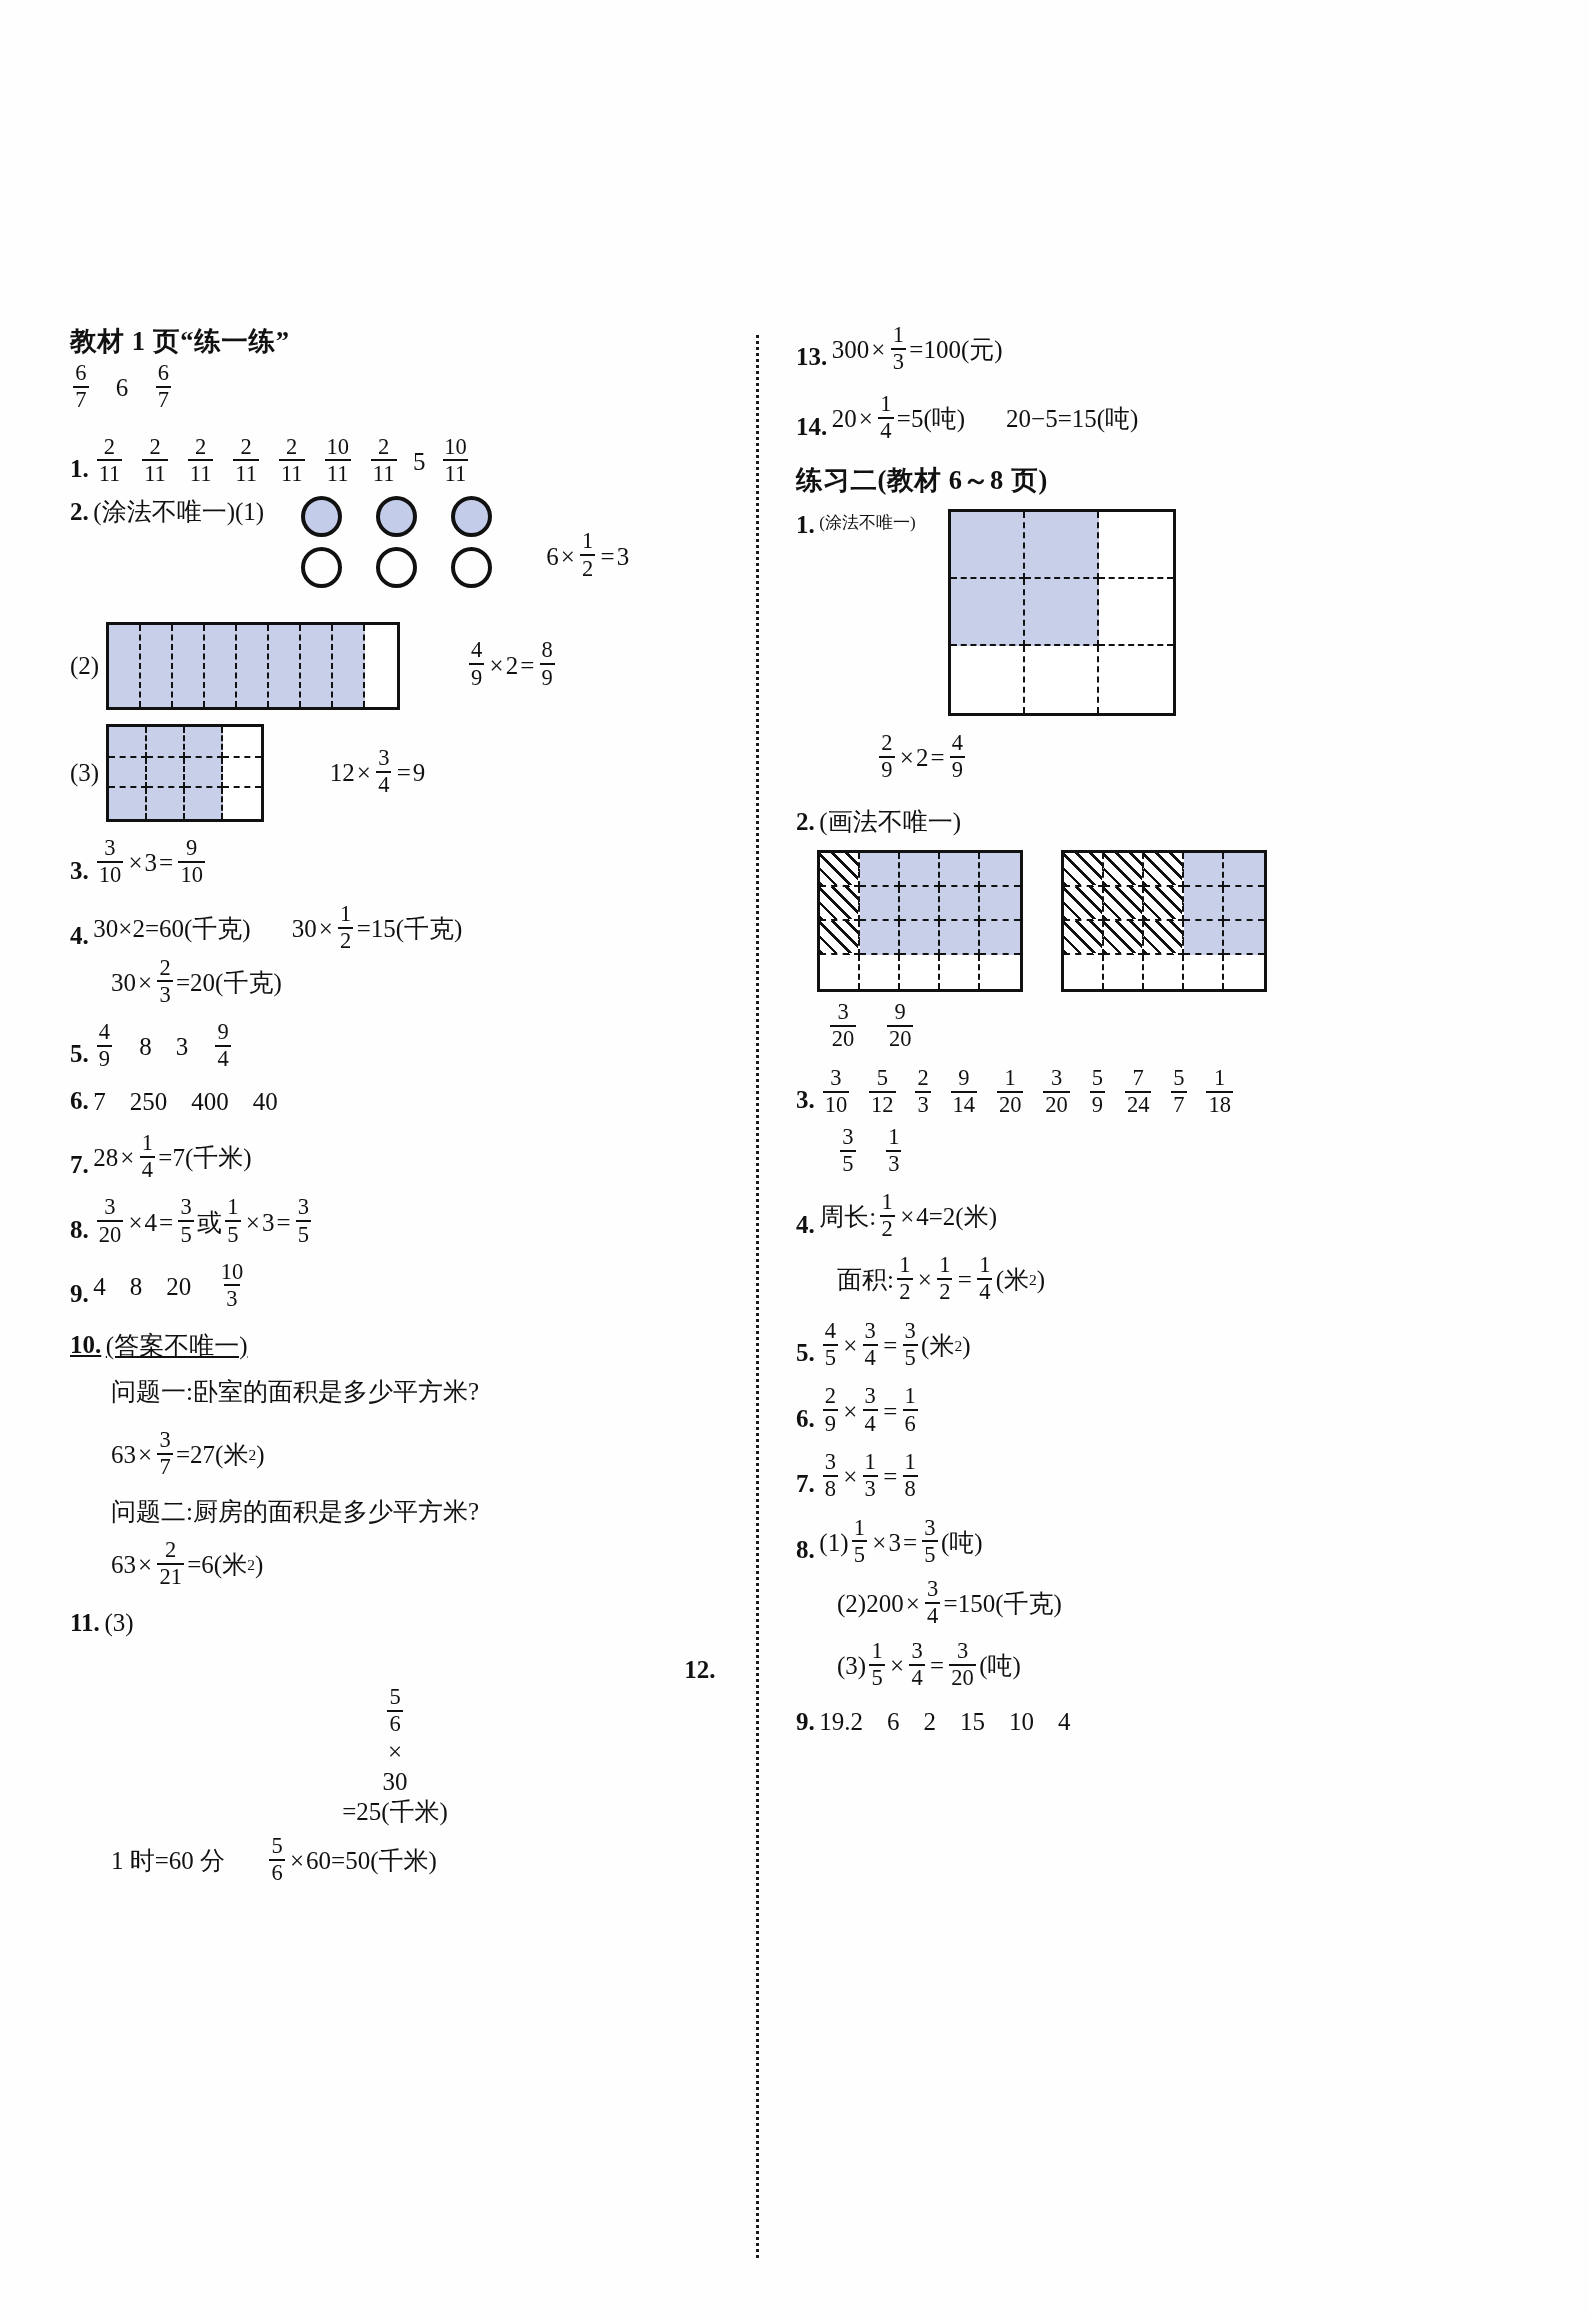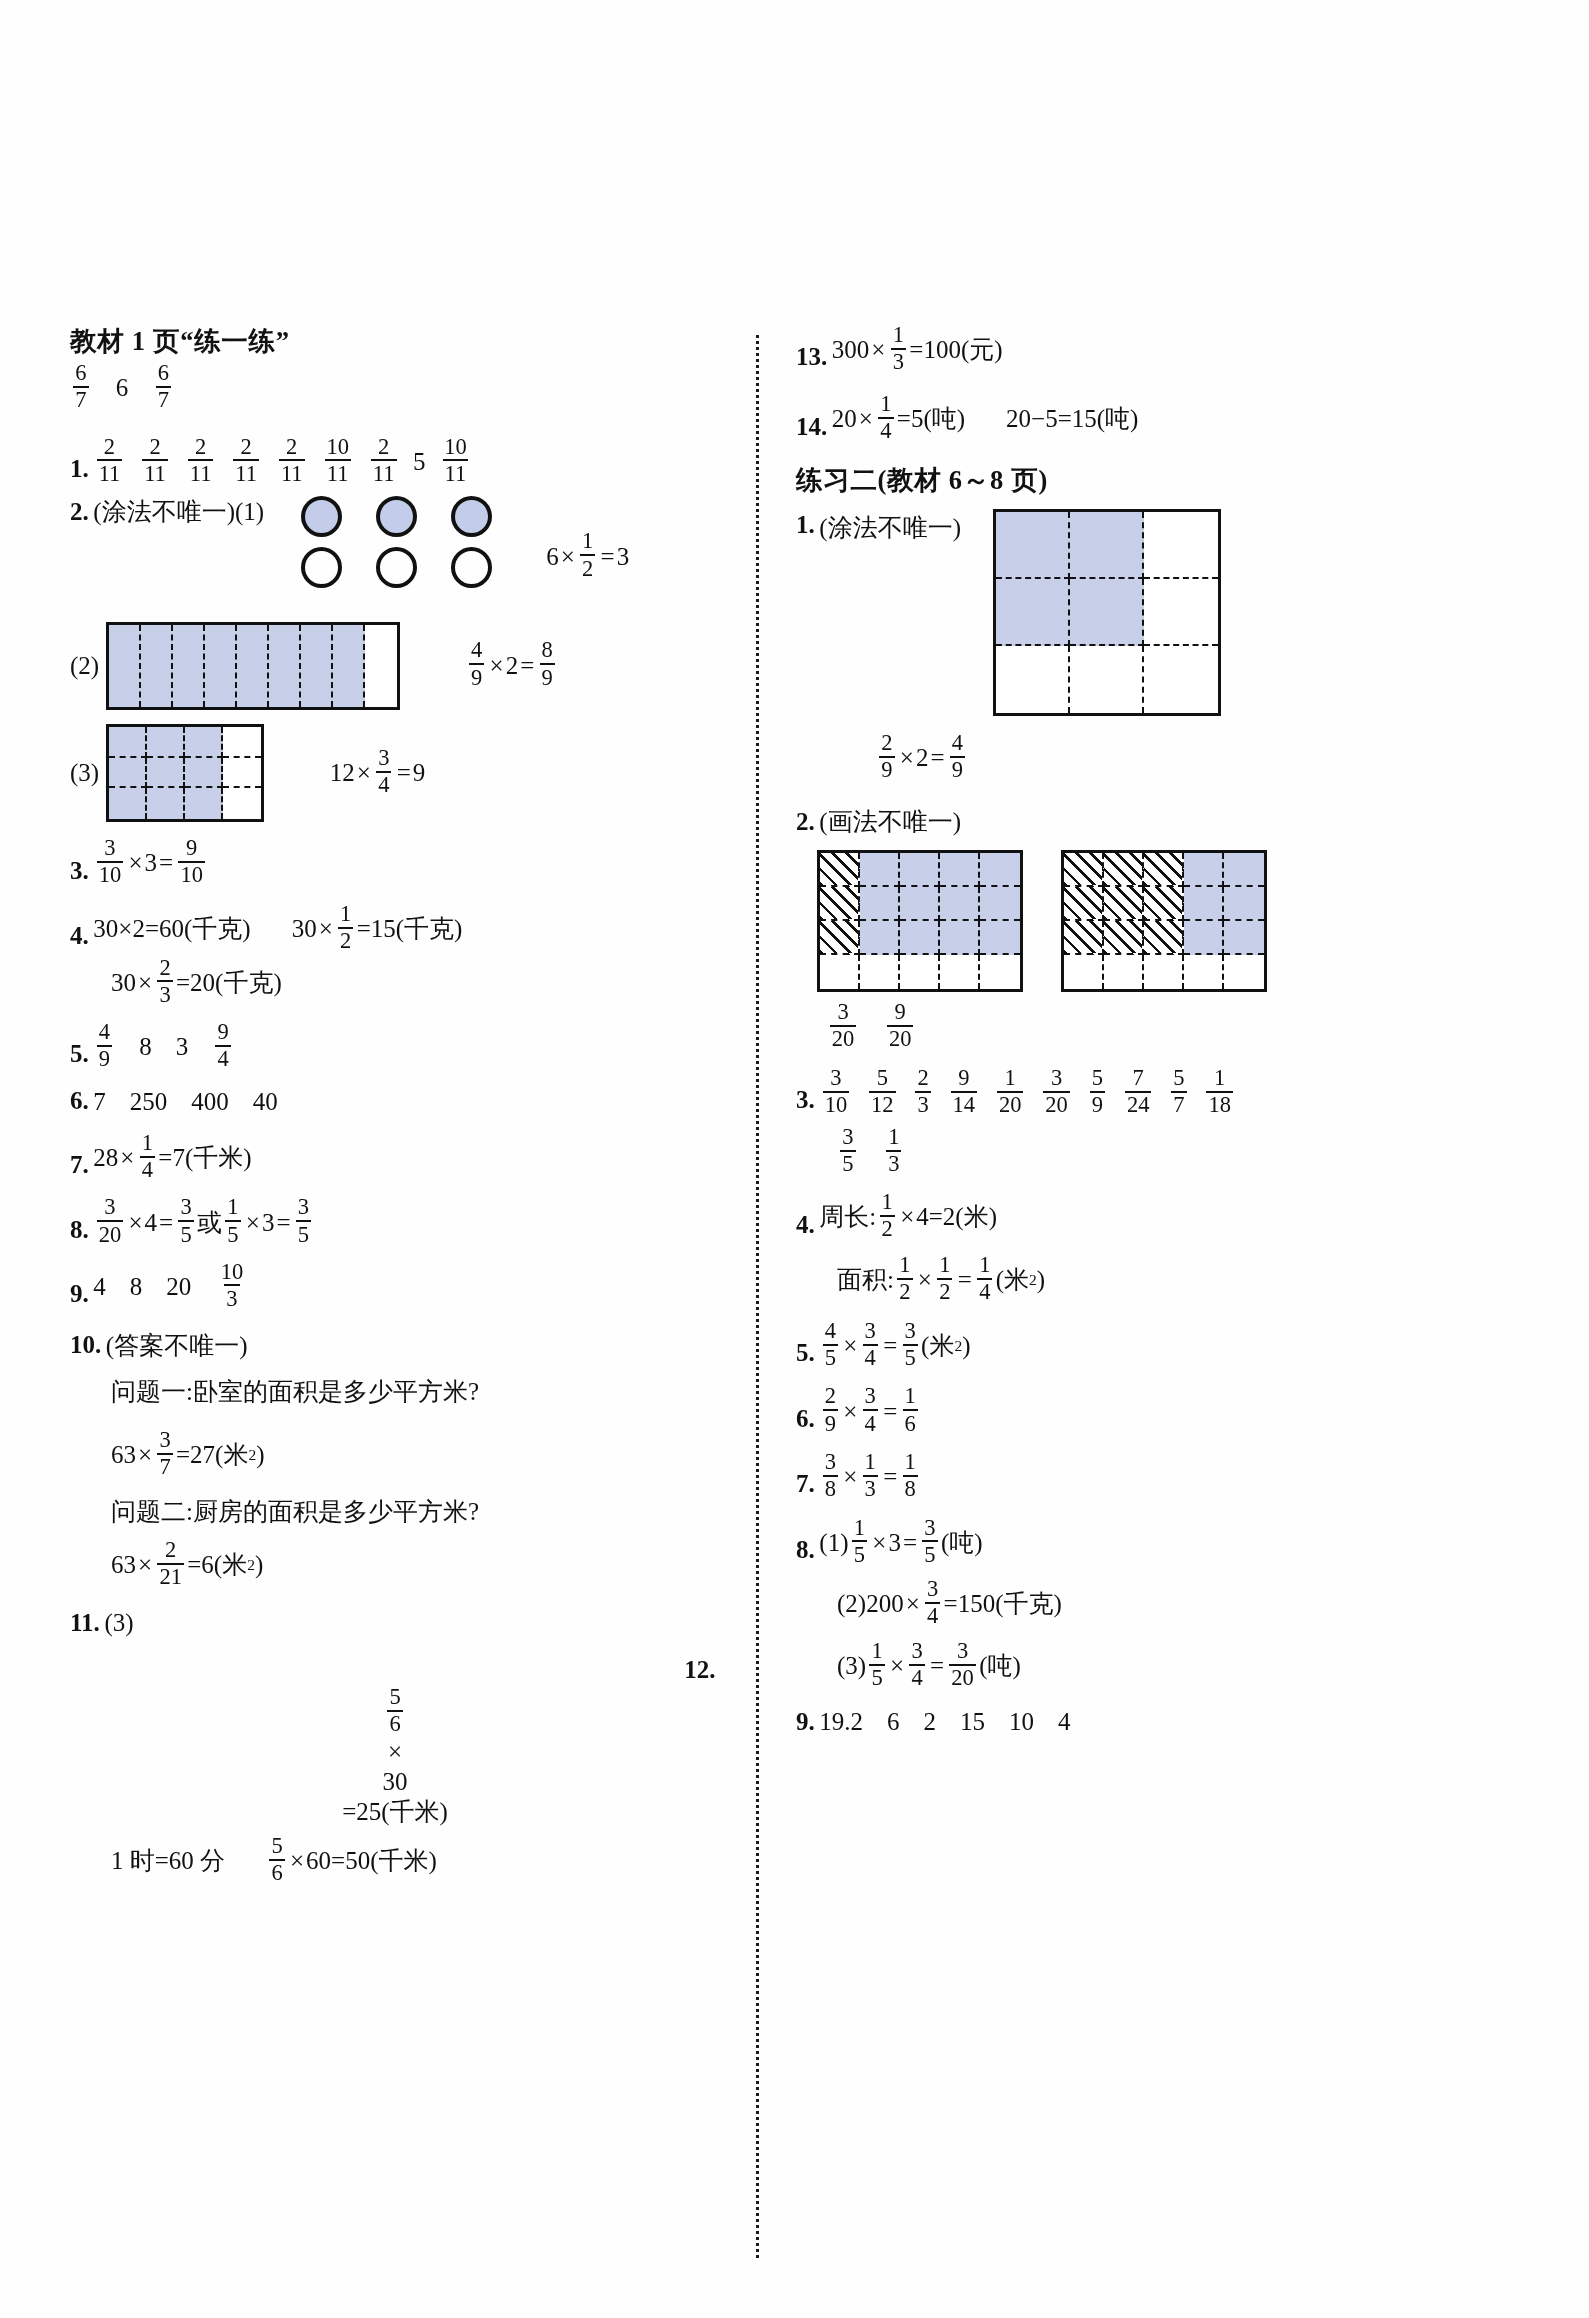--- a/index.html
+++ b/index.html
@@ -422,21 +422,21 @@
         <span>8</span>
         <span class="gap"></span>
         <span>20</span>
         <span class="gap"></span>
         <span class="frac">
             <span class="n">10</span>
             <span class="d">3</span>
           </span>
       </div>
 
-      <div class="row" style="margin-bottom:12px;">
+      <div class="row" style="margin-bottom:12px;text-decoration:underline;">
         <span class="num">10.</span>
         <span class="txt">(答案不唯一)</span>
       </div>
       <div class="row indent" style="margin-bottom:22px;">
         <span class="txt">问题一:卧室的面积是多少平方米?</span>
       </div>
       <div class="row indent" style="margin-bottom:14.6px;">
         <span>63</span>
         <span class="op">×</span>
         <span class="frac">
@@ -514,21 +514,21 @@
           </span>
         <span>=5(吨)</span>
         <span class="gap-l"></span>
         <span>20−5=15(吨)</span>
       </div>
 
       <div class="hdr" style="margin-bottom:12px;">练习二(教材 6～8 页)</div>
 
       <div class="diagwrap" style="align-items:flex-start;">
         <span class="num" style="padding-top:1.3px;align-self:flex-start;">1.</span>
-        <span class="txt" style="font-size:25px;padding-top:1.3px;">(涂法不唯一)</span>
+        <span class="txt" style="font-size:17px;padding-top:1.3px;">(涂法不唯一)</span>
         <span style="display:inline-block;width:32px;"></span>
         <div class="grid" id="grid-r1" style="grid-template-columns: repeat(3, 74px); grid-template-rows: repeat(3, 67px);">
             <div class="cell sh"></div>
             <div class="cell sh"></div>
             <div class="cell lastcol"></div>
             <div class="cell sh"></div>
             <div class="cell sh"></div>
             <div class="cell lastcol"></div>
             <div class="cell lastrow"></div>
             <div class="cell lastrow"></div>

